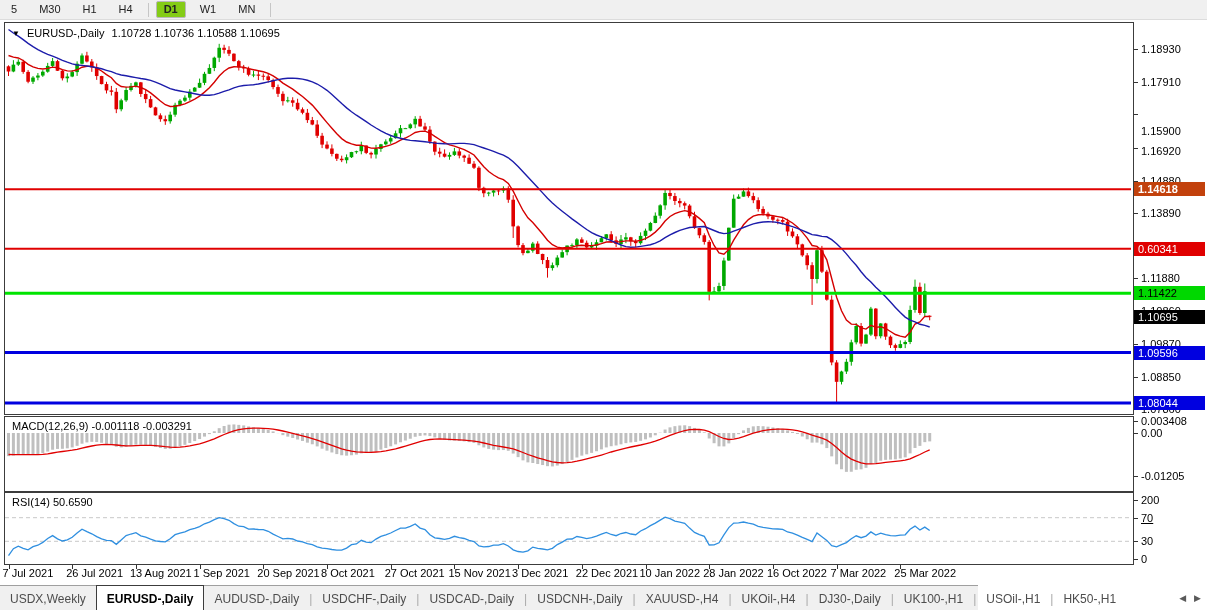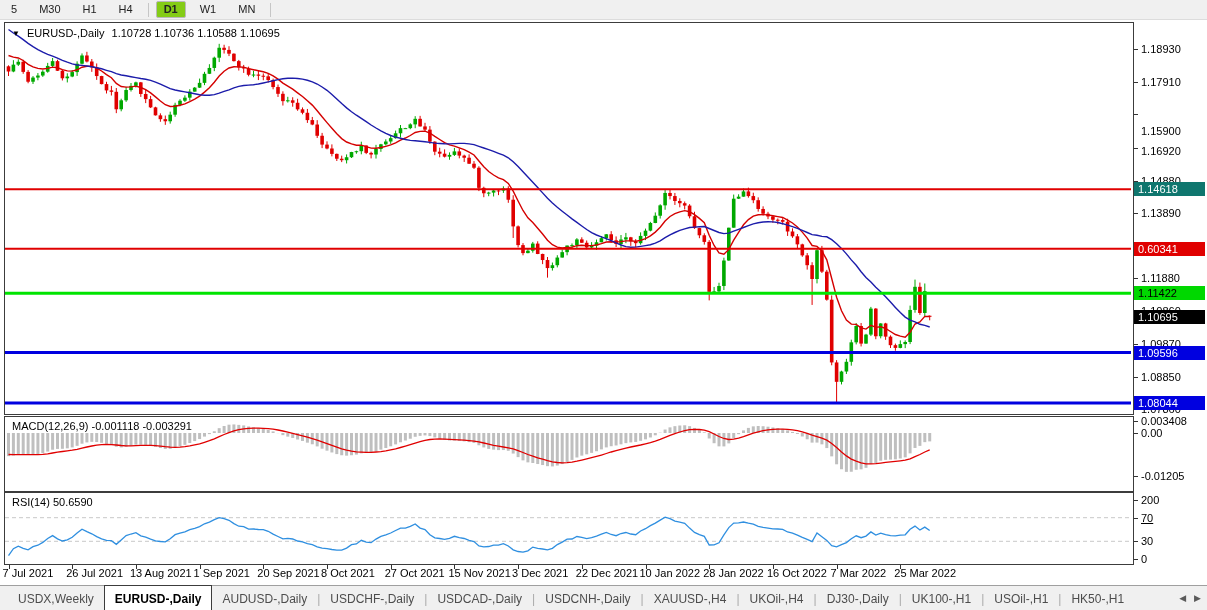--- a/index.html
+++ b/index.html
@@ -21,21 +21,21 @@
   .chart-title .arr{font-size:8px;}
   .ind-label{position:absolute;left:7px;top:3px;font-size:11px;color:#000;z-index:5;}
   
   .axis-tick{position:absolute;left:1141px;font-size:11px;color:#000;line-height:11px;}
   .axis-dash{position:absolute;left:1134px;width:4px;height:1px;background:#333;}
   .badge{position:absolute;left:1134px;width:71px;height:14px;font-size:11px;line-height:14px;padding-left:4px;box-sizing:border-box;}
   
   .date-label{position:absolute;top:567px;font-size:11px;color:#000;white-space:nowrap;}
   .date-tick{position:absolute;top:565px;width:1px;height:4px;background:#333;}
   
-  .tabbar{position:absolute;left:0;top:585px;width:1207px;height:25px;background:#f0f0f0;
+  .tabbar{position:absolute;left:0;top:585px;width:978px;height:25px;background:#f0f0f0;
           border-top:1px solid #9f9f9f;display:flex;align-items:stretch;font-size:12px;color:#4d4d4d;}
   .tabbar .pad{width:8px;}
   .tab{display:flex;align-items:center;padding:0 10px;white-space:nowrap;}
   .tab.active{background:#fff;border:1px solid #3c3c3c;border-bottom:none;margin-top:-1px;color:#000;font-weight:bold;}
   .tabsep{display:flex;align-items:center;color:#aaa;}
   .tab-nav{position:absolute;right:6px;top:585px;height:25px;display:flex;align-items:center;gap:8px;
            font-size:9px;color:#5a5a5a;}
 </style>
 </head>
 <body>
@@ -703,21 +703,21 @@
     <div class="axis-dash" style="top: 278.285px;"></div>
     <div class="axis-tick" style="top: 273.285px;">1.11880</div>
     <div class="axis-dash" style="top: 311.455px;"></div>
     <div class="axis-tick" style="top: 306.455px;">1.10860</div>
     <div class="axis-dash" style="top: 343.65px;"></div>
     <div class="axis-tick" style="top: 338.65px;">1.09870</div>
     <div class="axis-dash" style="top: 376.821px;"></div>
     <div class="axis-tick" style="top: 371.821px;">1.08850</div>
     <div class="axis-dash" style="top: 409.016px;"></div>
     <div class="axis-tick" style="top: 404.016px;">1.07860</div>
-    <div class="badge" style="top: 182.244px; background: #0f766e; color: rgb(255, 255, 255);">1.14618</div>
+    <div class="badge" style="top: 182.244px; background: #c2410c; color: rgb(255, 255, 255); font-weight: bold;">1.14618</div>
     <div class="badge" style="top: 241.626px; background: rgb(224, 0, 0); color: rgb(255, 255, 255);">0.60341</div>
     <div class="badge" style="top: 286.179px; background: rgb(0, 216, 0); color: rgb(0, 0, 0);">1.11422</div>
     <div class="badge" style="top: 309.821px; background: rgb(0, 0, 0); color: rgb(255, 255, 255);">1.10695</div>
     <div class="badge" style="top: 345.561px; background: rgb(0, 0, 224); color: rgb(255, 255, 255);">1.09596</div>
     <div class="badge" style="top: 396.033px; background: rgb(0, 0, 224); color: rgb(255, 255, 255);">1.08044</div>
     <div class="axis-dash" style="top: 420.731px;"></div>
     <div class="axis-tick" style="top: 415.731px;">0.003408</div>
     <div class="axis-dash" style="top: 433px;"></div>
     <div class="axis-tick" style="top: 428px;">0.00</div>
     <div class="axis-dash" style="top: 476.38px;"></div>

